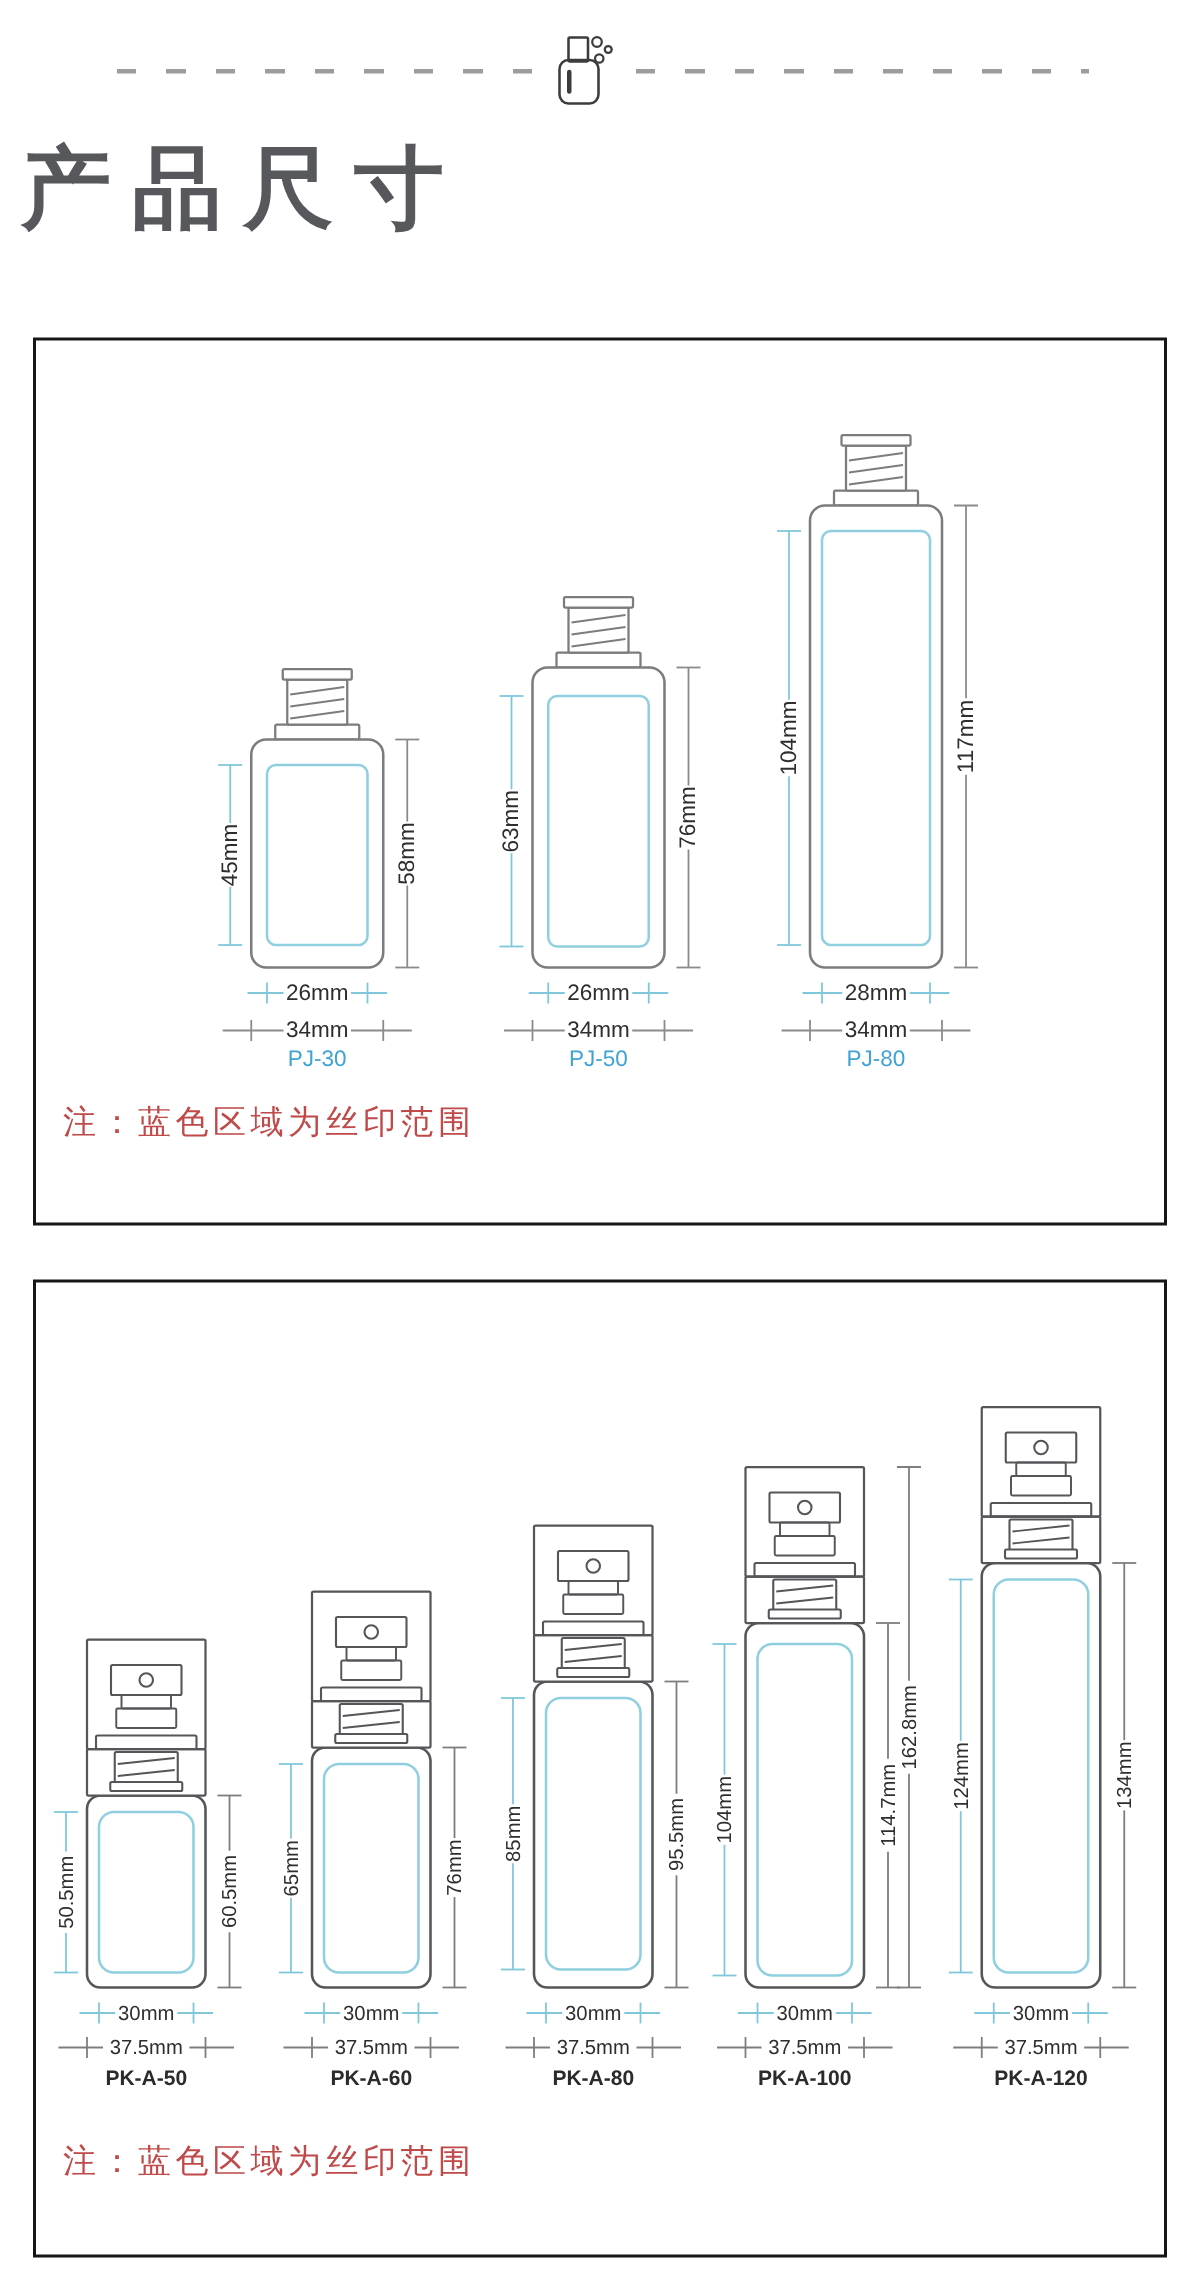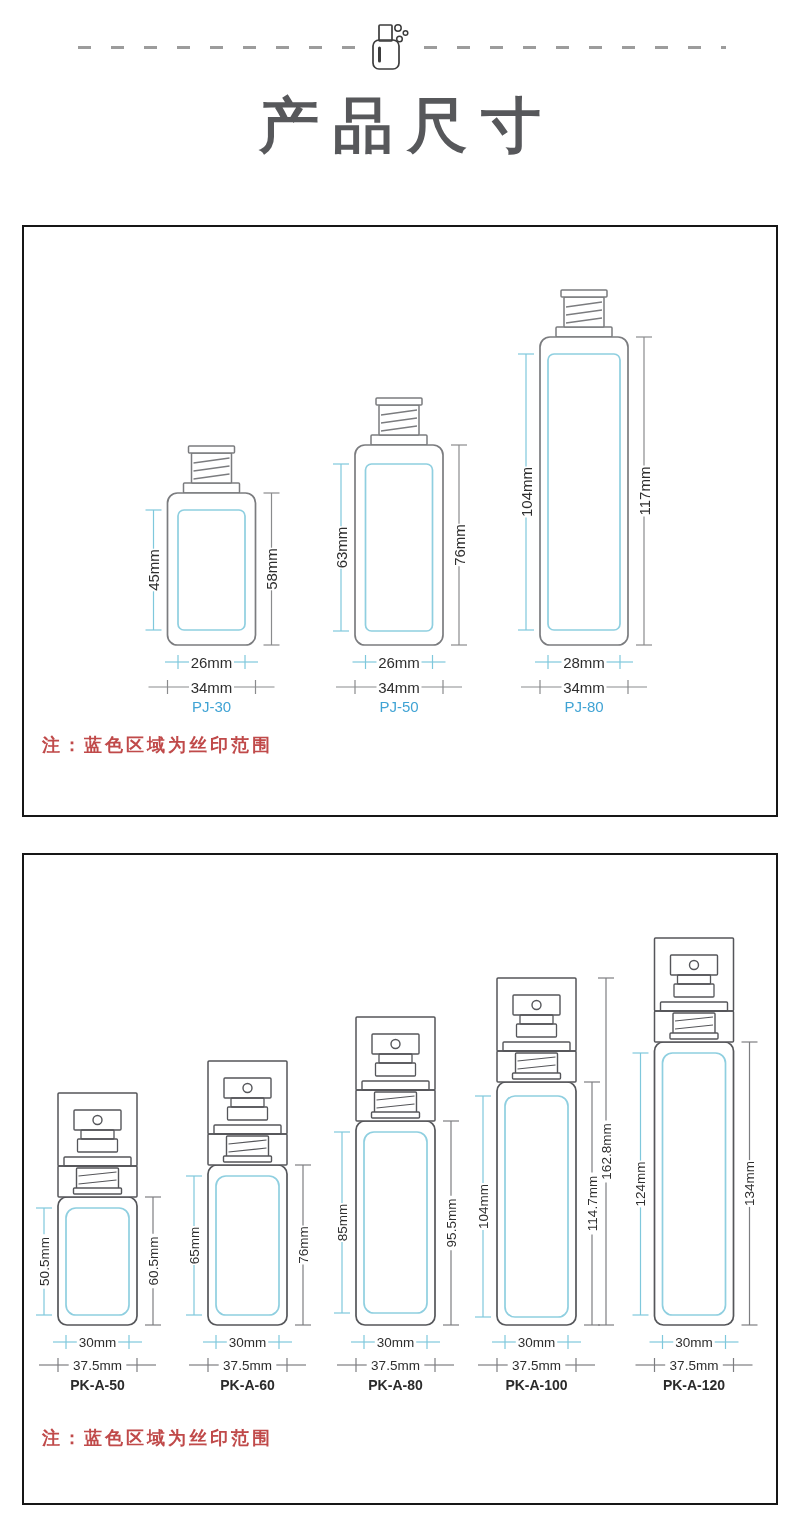--- a/index.html
+++ b/index.html
@@ -6,31 +6,31 @@
   body{
     width:800px;height:1530px;position:relative;background:#ffffff;
     font-family:"Liberation Sans", sans-serif;overflow:hidden;
   }
   .dash{position:absolute;top:46px;height:3px;
     background:repeating-linear-gradient(90deg,#9c9c9c 0 13px,transparent 13px 33px);}
   #dash-left{left:78px;width:281px;}
   #dash-right{left:424px;width:302px;}
   #header-icon{position:absolute;left:360px;top:20px;width:60px;height:54px;}
   #page-title{
-    position:absolute;top:86px;left:0;right:0;text-align:center;
+    position:absolute;top:86px;left:0;right:0;text-align:left;
     font-size:60px;font-weight:900;color:#57585B;letter-spacing:14px;padding-left:14px;
   }
   .panel{position:absolute;left:22px;width:756px;border:2px solid #161616;
     background:#fff;box-sizing:border-box;}
   #panel1{top:225px;height:592px;}
   #panel2{top:853px;height:652px;}
   .diagram{position:absolute;left:0;top:0;}
   .diagram text{font-family:"Liberation Sans", sans-serif;}
-  .note{position:absolute;left:18px;font-size:18px;color:#C04A4A;letter-spacing:3px;
-    font-weight:700;white-space:nowrap;}
+  .note{position:absolute;left:18px;font-size:22px;color:#C04A4A;letter-spacing:3px;
+    font-weight:400;white-space:nowrap;}
   #panel1 .note{top:506px;}
   #panel2 .note{top:571px;}
 </style>
 </head>
 <body>
 
 <div class="dash" id="dash-left"></div>
 <div class="dash" id="dash-right"></div>
 
 <svg id="header-icon" viewBox="0 0 60 54">

